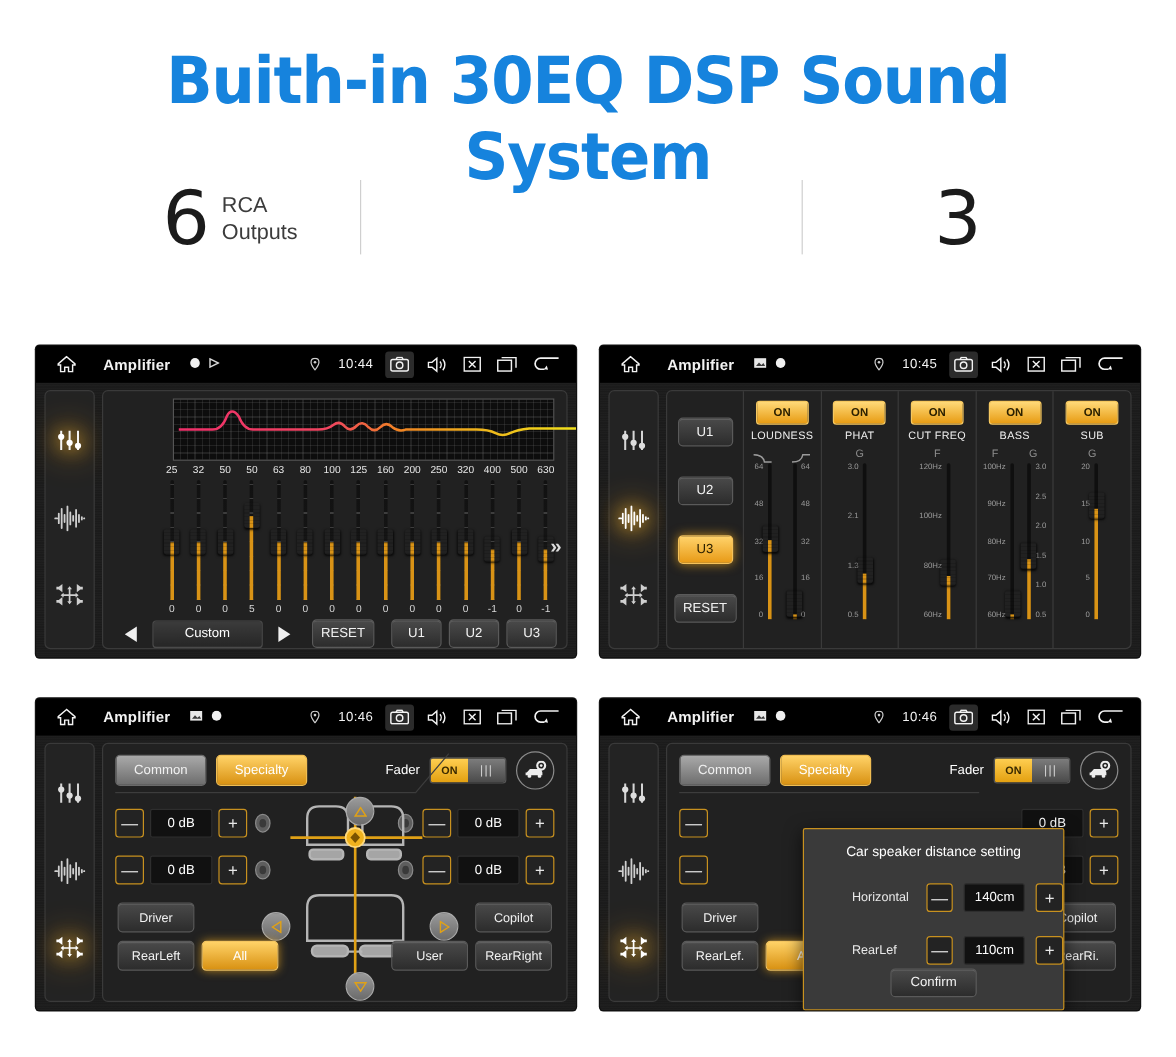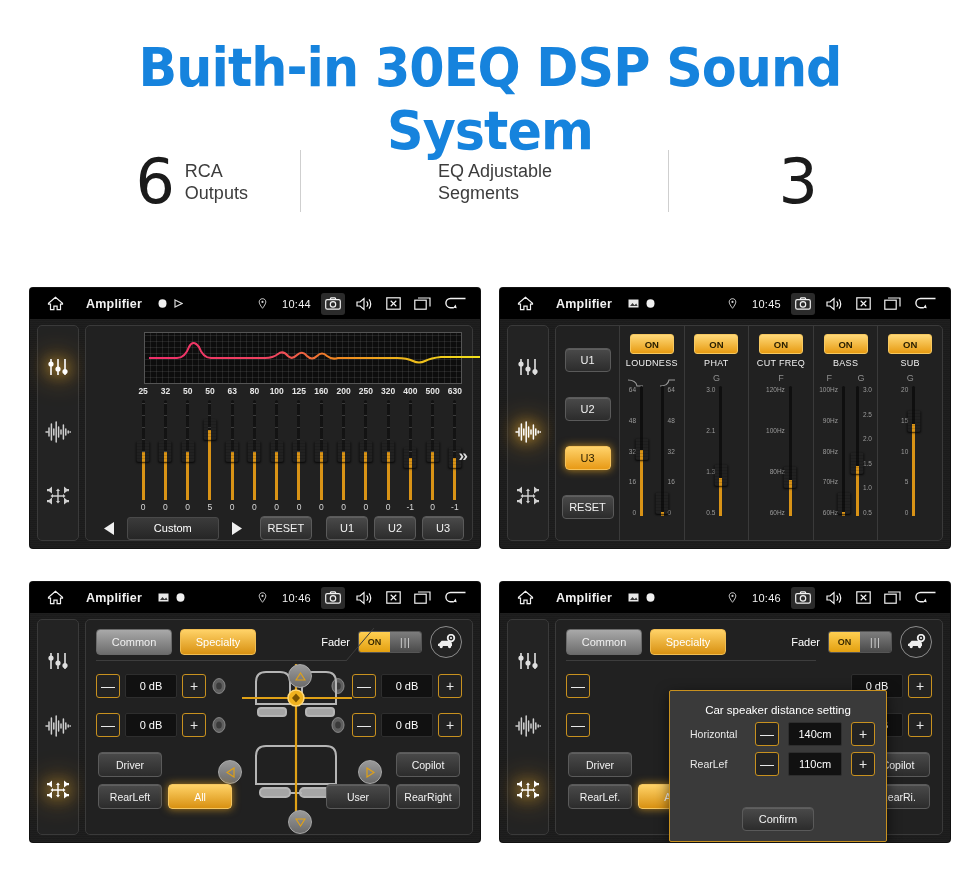--- a/index.html
+++ b/index.html
@@ -67,21 +67,21 @@
   
   .eqgraph{
     position:absolute;left:58px;top:6px;right:10px;height:52px;
     background:#0d0d0d;border:1px solid #555;box-sizing:border-box;
     background-image:
       repeating-linear-gradient(0deg,transparent 0 5px,rgba(110,110,110,.22) 5px 6px),
       repeating-linear-gradient(90deg,transparent 0 5px,rgba(110,110,110,.22) 5px 6px);
   }
   .eqgraph svg{position:absolute;left:0;top:0;}
   .freqrow{position:absolute;left:46px;top:60px;right:6px;display:flex;}
-  .freqrow span{flex:1;text-align:center;color:#e6e6e6;font-size:8.5px;font-weight:bold;}
+  .freqrow span{flex:1;text-align:center;color:#e6e6e6;font-size:8.5px;font-weight:normal;}
   .sliderrow{position:absolute;left:46px;top:74px;right:6px;height:100px;display:flex;}
   .slidercell{flex:1;display:flex;justify-content:center;position:relative;}
   .strack{width:3px;height:100px;background:linear-gradient(180deg,#111,#181818);position:relative;border-radius:2px;}
   .sfill{position:absolute;left:0;width:3px;bottom:0;background:#d99316;}
   .sknob{
     position:absolute;left:50%;transform:translateX(-50%);
     width:13px;height:21px;border-radius:2px;
     background:linear-gradient(180deg,#fdfdfd,#d2d2d2 45%,#efefef 55%,#b9b9b9);
     box-shadow:0 1px 2px rgba(0,0,0,.8);
     background-image:repeating-linear-gradient(0deg,rgba(0,0,0,.13) 0 1px,transparent 1px 3px);
@@ -178,21 +178,21 @@
     display:flex;align-items:center;justify-content:center;cursor:pointer;
   }
   .carstage{position:absolute;left:152px;top:40px;width:120px;height:168px;}
   
   .modal{
     position:absolute;left:113px;top:70px;width:216px;height:150px;
     background:#3a3a3a;border:1px solid #c8911f;border-radius:2px;z-index:20;
     box-shadow:0 4px 14px rgba(0,0,0,.6);
   }
   .modal-title{text-align:center;color:#fff;font-size:11.5px;padding-top:13px;}
-  .mrow{display:flex;align-items:center;margin-top:6px;padding-left:20px;gap:9px;}
+  .mrow{display:flex;align-items:center;margin-top:20px;padding-left:40px;gap:9px;}
   .mlbl{color:#e9e9e9;font-size:10.5px;width:56px;}
   .mval{
     width:52px;height:22px;background:#111;border:1px solid #2e2e2e;border-radius:2px;
     color:#fff;font-size:11px;display:flex;align-items:center;justify-content:center;
   }
   .confirm{
     position:absolute;left:50%;transform:translateX(-50%);bottom:10px;
     width:70px;height:22px;font-size:11px;
   }
 </style>
@@ -206,24 +206,20 @@
   <div class="divider d2"></div>
 
   <div class="stat">
     <div class="stat-num">6</div>
     <div class="stat-txt">
       <div>RCA</div>
       <div>Outputs</div>
     </div>
   </div>
   <div class="stat">
-    <div class="stat-txt">
-      <div>EQ Adjustable</div>
-      <div>Segments</div>
-    </div>
   </div>
   <div class="stat">
     <div class="stat-num">3</div>
   </div>
 </div>
 
 <div class="panel p1">
   <div class="statusbar">
     <div class="sb-home">
       <svg width="17" height="15" viewBox="0 0 17 15">

